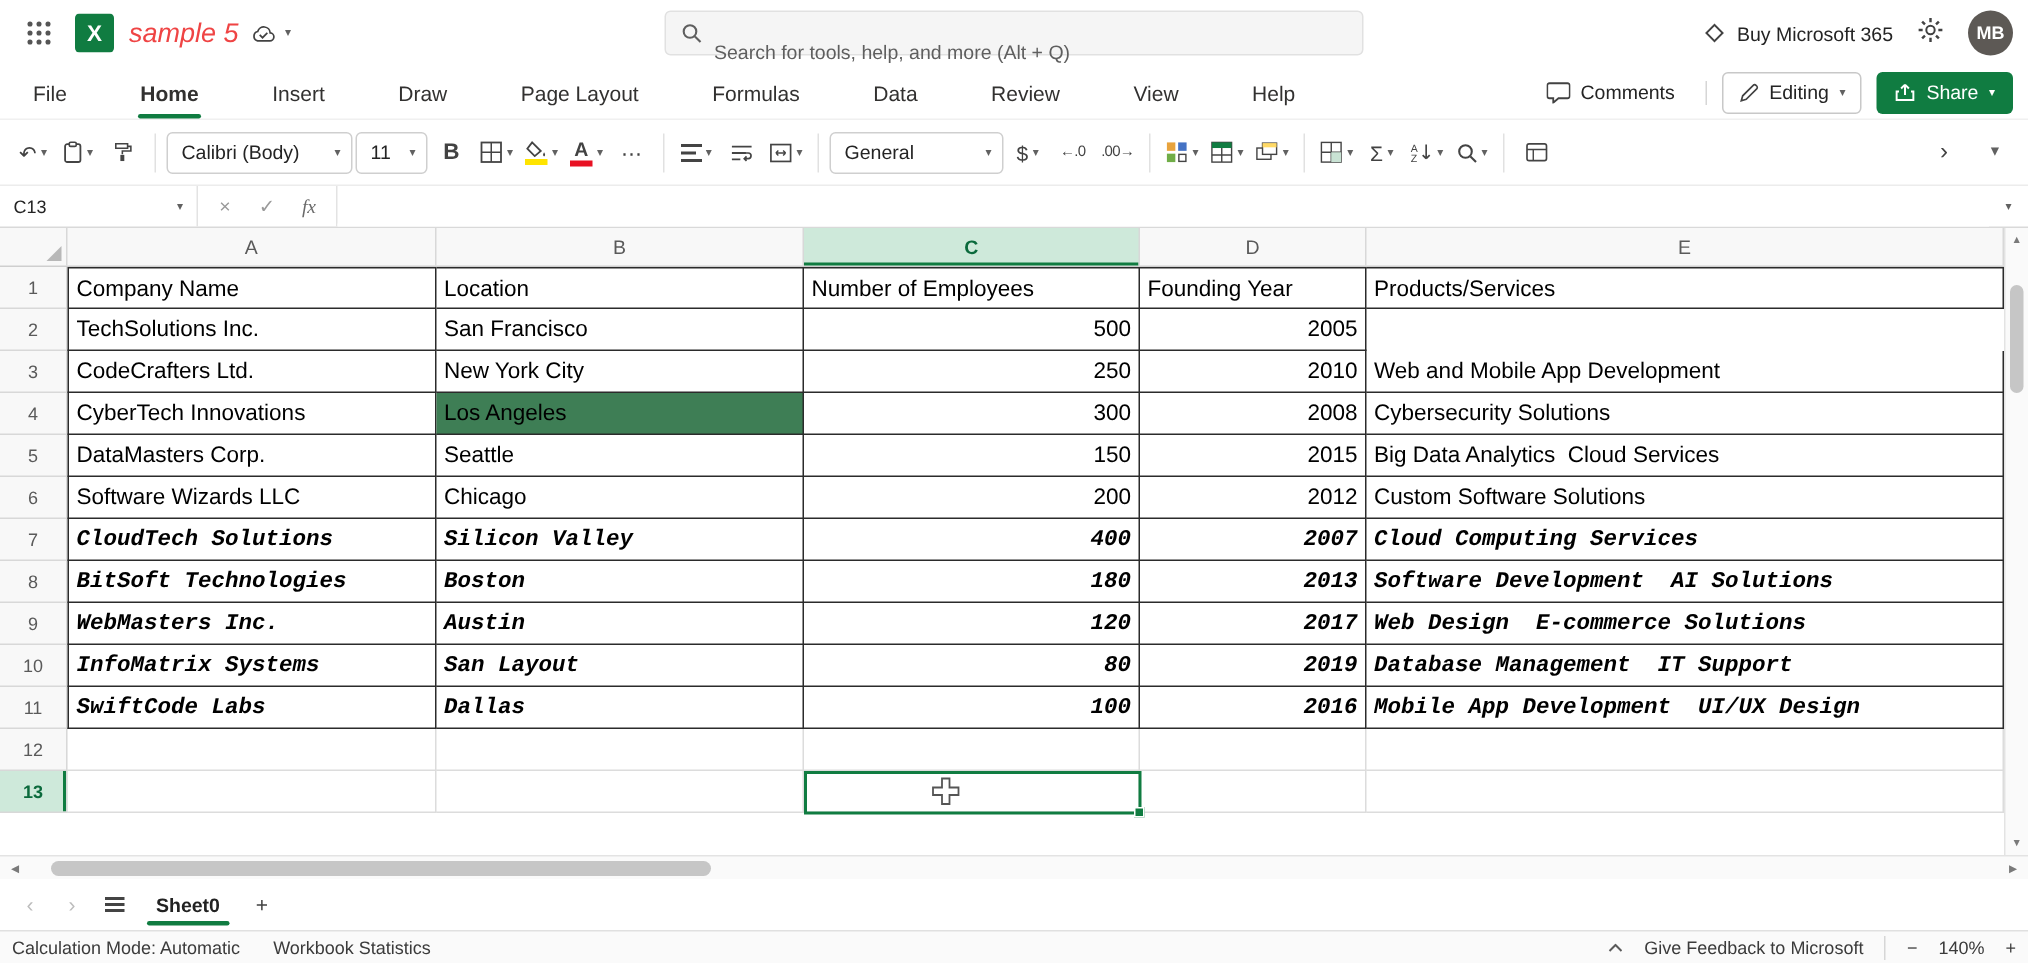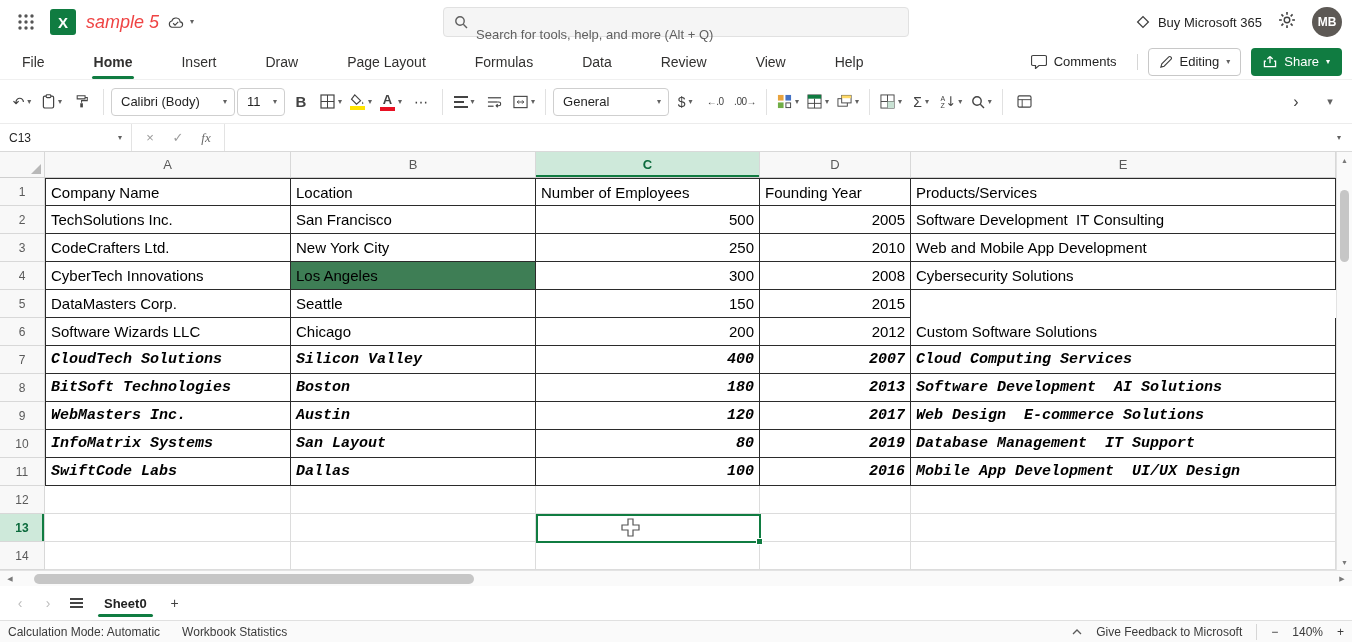--- a/index.html
+++ b/index.html
@@ -435,21 +435,20 @@
           <div class="cell tb tt" style="width: 224px;">Number of Employees</div>
           <div class="cell tb tt" style="width: 151px;">Founding Year</div>
           <div class="cell tb tt" style="width: 425px;">Products/Services</div>
         </div>
         <div class="grow">
           <div class="rowhdr">2</div>
           <div class="cell tb tl" style="width: 246px;">TechSolutions Inc.</div>
           <div class="cell tb" style="width: 245px;">San Francisco</div>
           <div class="cell tb num" style="width: 224px;">500</div>
           <div class="cell tb num" style="width: 151px;">2005</div>
-          <div class="cell tb" style="width: 425px;">Software Development  IT Consulting</div>
         </div>
         <div class="grow">
           <div class="rowhdr">3</div>
           <div class="cell tb tl" style="width: 246px;">CodeCrafters Ltd.</div>
           <div class="cell tb" style="width: 245px;">New York City</div>
           <div class="cell tb num" style="width: 224px;">250</div>
           <div class="cell tb num" style="width: 151px;">2010</div>
           <div class="cell tb" style="width: 425px;">Web and Mobile App Development</div>
         </div>
         <div class="grow">
@@ -459,20 +458,21 @@
           <div class="cell tb num" style="width: 224px;">300</div>
           <div class="cell tb num" style="width: 151px;">2008</div>
           <div class="cell tb" style="width: 425px;">Cybersecurity Solutions</div>
         </div>
         <div class="grow">
           <div class="rowhdr">5</div>
           <div class="cell tb tl" style="width: 246px;">DataMasters Corp.</div>
           <div class="cell tb" style="width: 245px;">Seattle</div>
           <div class="cell tb num" style="width: 224px;">150</div>
           <div class="cell tb num" style="width: 151px;">2015</div>
+          <div class="cell tb" style="width: 425px;">Big Data Analytics  Cloud Services</div>
         </div>
         <div class="grow">
           <div class="rowhdr">6</div>
           <div class="cell tb tl" style="width: 246px;">Software Wizards LLC</div>
           <div class="cell tb" style="width: 245px;">Chicago</div>
           <div class="cell tb num" style="width: 224px;">200</div>
           <div class="cell tb num" style="width: 151px;">2012</div>
           <div class="cell tb" style="width: 425px;">Custom Software Solutions</div>
         </div>
         <div class="grow">
@@ -518,28 +518,20 @@
         <div class="grow">
           <div class="rowhdr">12</div>
           <div class="cell" style="width: 246px;"></div>
           <div class="cell" style="width: 245px;"></div>
           <div class="cell" style="width: 224px;"></div>
           <div class="cell" style="width: 151px;"></div>
           <div class="cell" style="width: 425px;"></div>
         </div>
         <div class="grow">
           <div class="rowhdr hl-row">13</div>
-          <div class="cell" style="width: 246px;"></div>
-          <div class="cell" style="width: 245px;"></div>
-          <div class="cell" style="width: 224px;"></div>
-          <div class="cell" style="width: 151px;"></div>
-          <div class="cell" style="width: 425px;"></div>
-        </div>
-        <div class="grow">
-          <div class="rowhdr">14</div>
           <div class="cell" style="width: 246px;"></div>
           <div class="cell" style="width: 245px;"></div>
           <div class="cell" style="width: 224px;"></div>
           <div class="cell" style="width: 151px;"></div>
           <div class="cell" style="width: 425px;"></div>
         </div>
       </div>
     <div class="sel"></div>
     <div class="fillhandle"></div>
     <div class="cellcursor">

